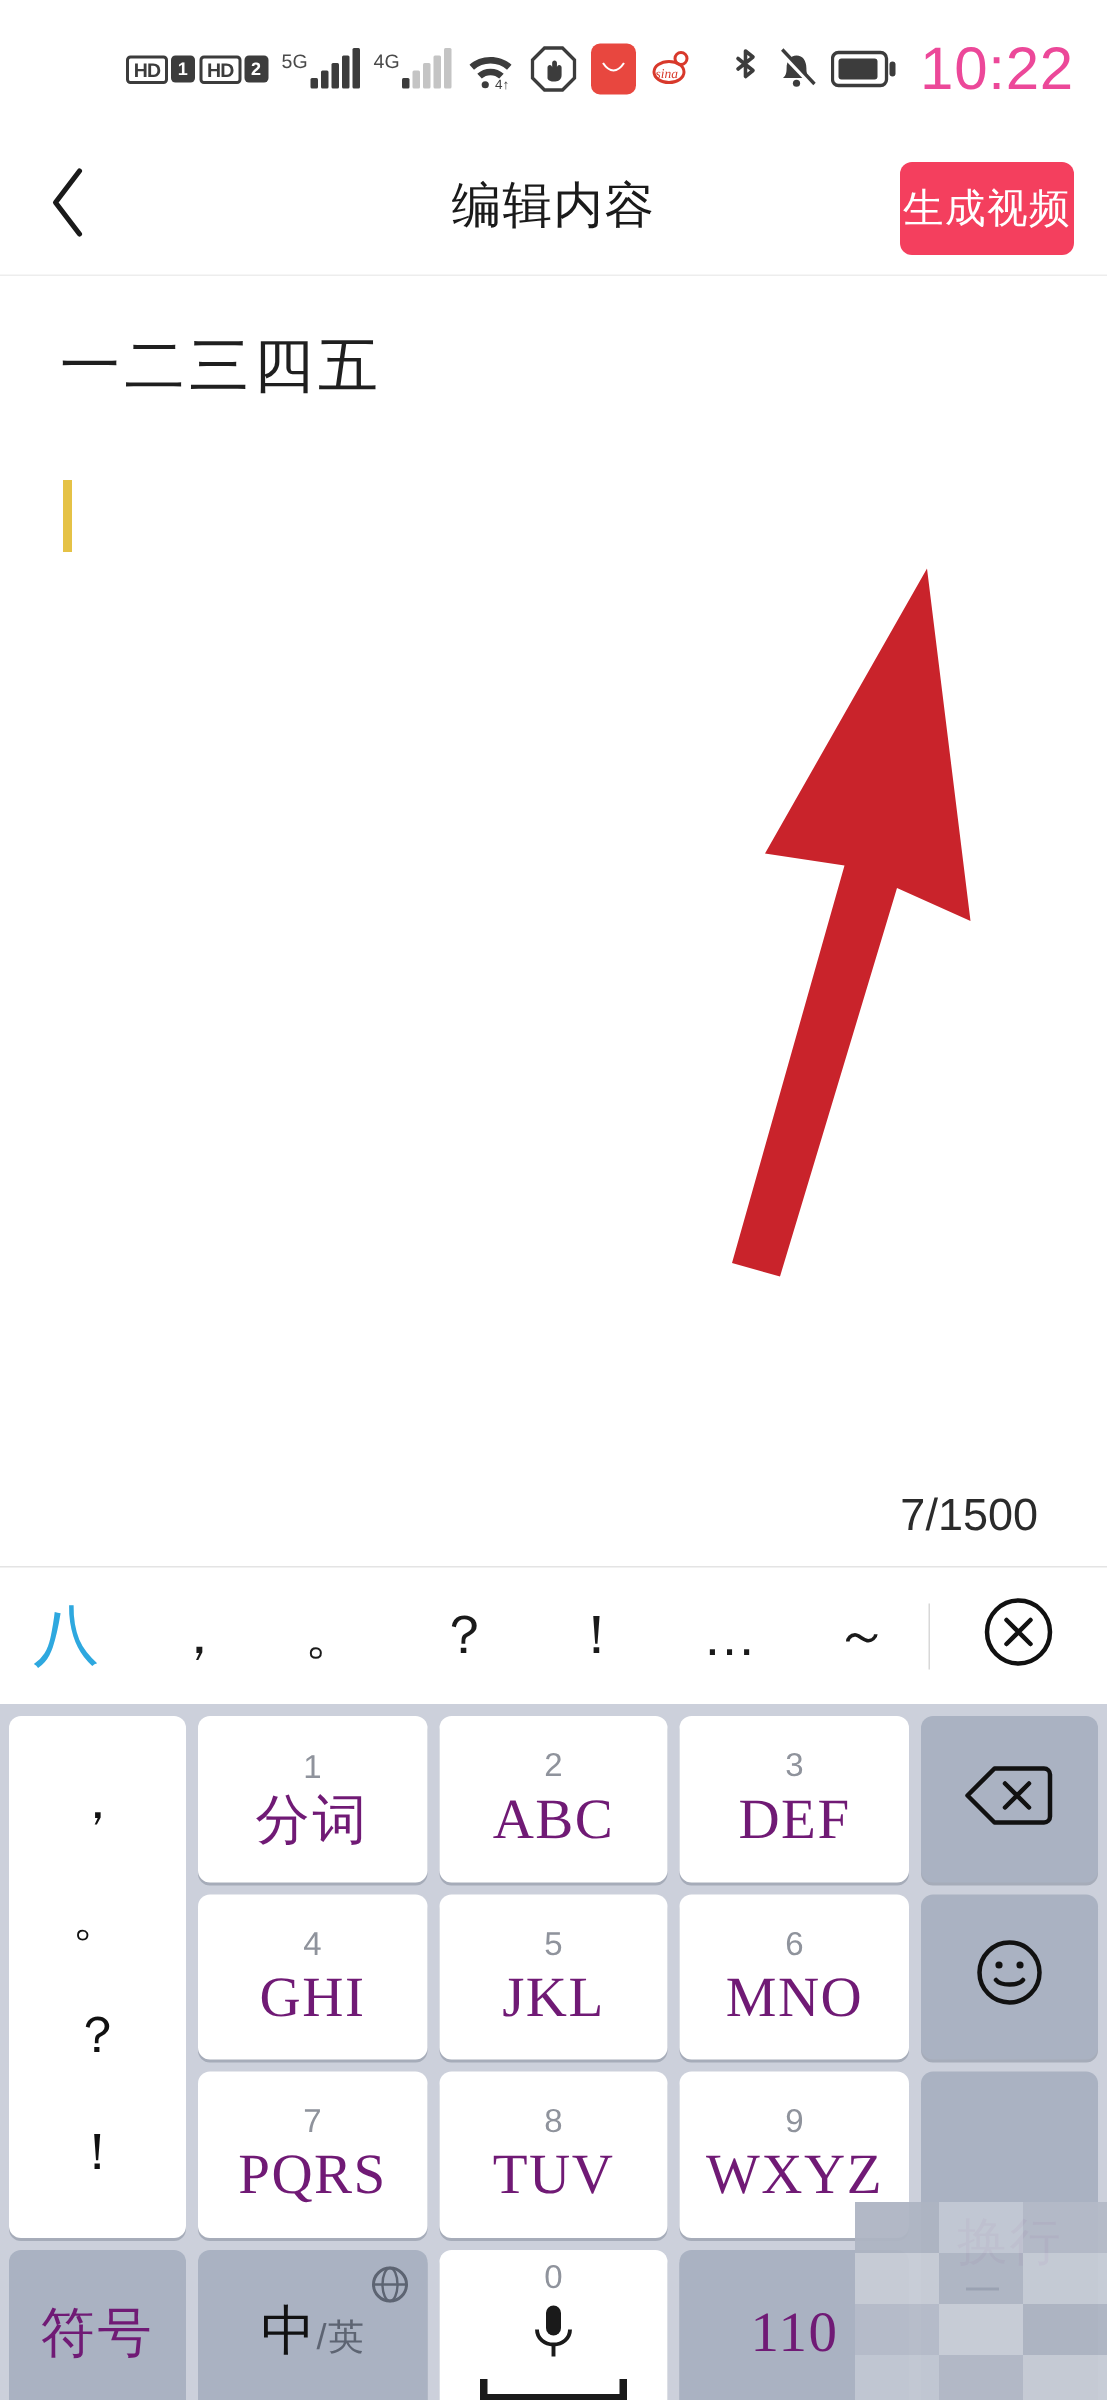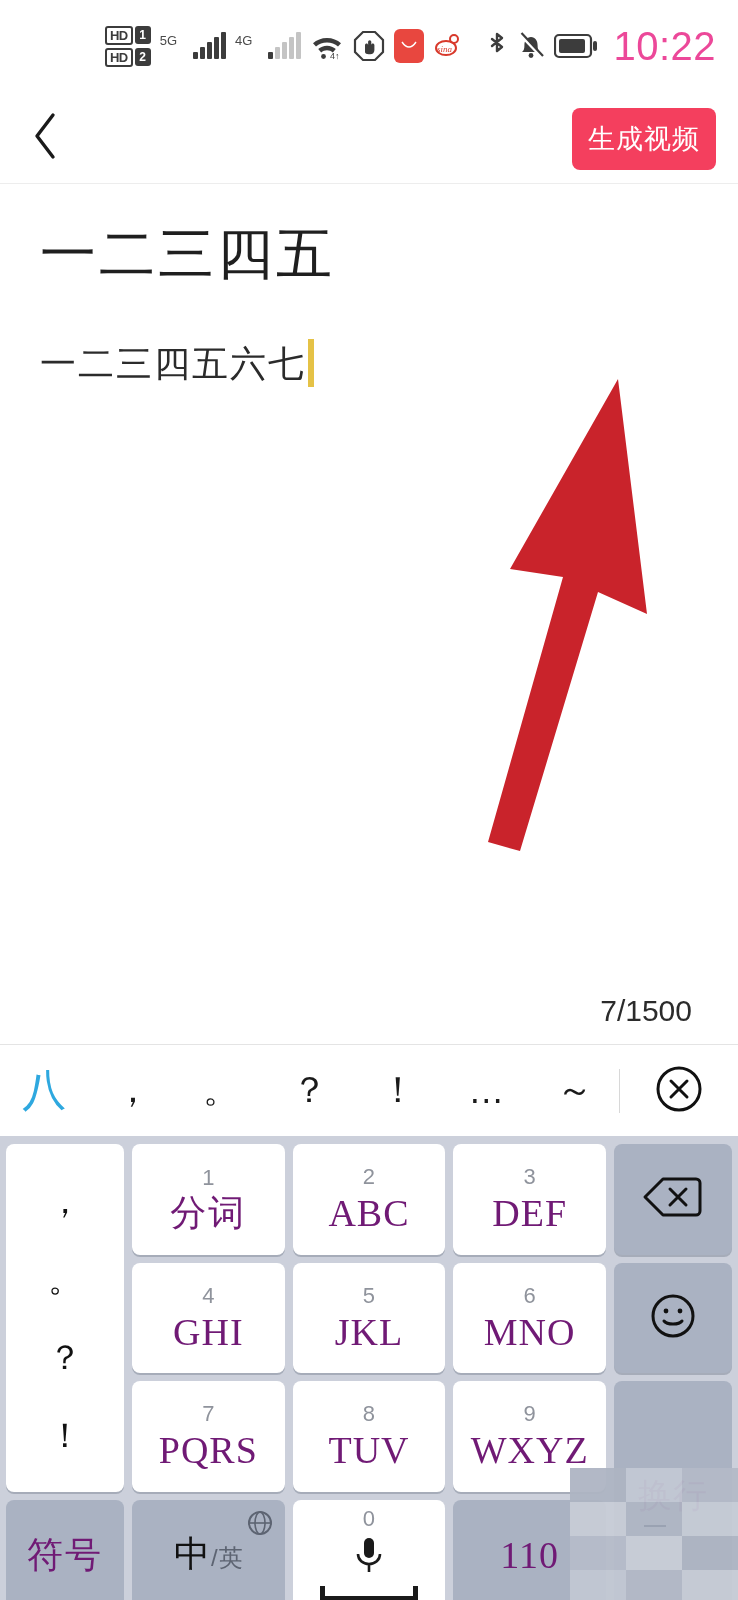--- a/index.html
+++ b/index.html
@@ -11,33 +11,33 @@
   }
   .phone { position: relative; width: 738px; height: 1600px; background:#fff; }
 
   
   .statusbar {
     height: 92px; width: 100%;
     display: flex; align-items: center; justify-content: flex-end;
     padding-right: 22px; gap: 9px;
     background: #ffffff;
   }
-  .hd-stack { display:flex; flex-direction:column; gap:3px; }
+  .hd-stack { display:flex; flex-direction:row; gap:3px; }
   .hd-row { display:flex; align-items:center; gap:2px; }
   .hd-badge {
     font-size: 13px; font-weight: bold; color:#3c3c3c;
     border: 2px solid #3c3c3c; border-radius: 3px;
     padding: 0px 3px; line-height: 15px; letter-spacing:-0.5px;
   }
   .sim-num {
     font-size: 12px; font-weight: bold; color:#fff; background:#3c3c3c;
     border-radius: 3px; width: 16px; height: 18px;
     display:flex; align-items:center; justify-content:center;
   }
-  .sig-group { display:flex; align-items:flex-end; gap:16px; }
+  .sig-group { display:flex; align-items:flex-end; gap:2px; }
   .sig-label { font-size:13px; color:#4a4a4a; align-self:flex-start; margin-bottom:2px;}
   .bars { display:flex; align-items:flex-end; gap:2px; height:26px; }
   .bars i { width:5px; background:#3c3c3c; border-radius:1px; display:block; }
   .bars i.off { background:#c4c4c4; }
   .b1{height:7px;} .b2{height:12px;} .b3{height:17px;} .b4{height:22px;} .b5{height:27px;}
   .icon-svg { display:block; }
   .sinalogo {
     font-size: 13px; color:#d8392b; font-style: italic; font-weight:normal;
   }
   .huawei-chip {
@@ -60,29 +60,29 @@
   }
   .page-title {
     position:absolute; left:0; right:0; text-align:center;
     font-size: 33px; color:#1a1a1a; letter-spacing:1px;
     pointer-events:none;
   }
   .gen-btn {
     position:absolute; right: 22px; top: 16px;
     background: #f43f5e; color:#fff;
     font-size: 27px; letter-spacing:1px;
-    padding: 13px 16px; border-radius: 8px;
+    padding: 13px 2px; border-radius: 8px;
     border:none; cursor:pointer;
     font-family: inherit;
   }
 
   
   .editor { position:relative; height: 860px; padding: 36px 40px 0 40px; }
   .doc-title {
-    font-size: 56px; color:#1f1f1f; letter-spacing: 3px; line-height:1.2;
+    font-size: 40px; color:#1f1f1f; letter-spacing: 3px; line-height:1.2;
   }
   .doc-body-line {
     margin-top: 52px; display:flex; align-items:center;
   }
   .doc-body {
     font-size: 36px; color:#2b2b2b; letter-spacing: 2px; line-height:1.25;
   }
   .caret {
     display:inline-block; width:6px; height:48px;
     background:#e5c246; margin-left:2px;
@@ -279,27 +279,27 @@
   </div>
 
   <div class="header">
     <div class="back-btn">
       <span>
         <svg width="30" height="50" viewBox="0 0 30 50">
           <path d="M22 4L6 25l16 21" fill="none" stroke="#1a1a1a" stroke-width="3.4" stroke-linecap="round" stroke-linejoin="round"></path>
         </svg>
       </span>
     </div>
+    <div class="page-title">编辑内容</div>
     <button class="gen-btn">生成视频</button>
   </div>
 
   <div class="editor">
     <div class="doc-title">一二三四五</div>
     <div class="doc-body-line">
-      <span class="doc-body">一二三四五六七</span>
       <span class="caret"></span>
     </div>
 
     <svg class="arrow-anno" viewBox="0 0 260 490">
       <path d="M88 478 L163 213 L110 205 L218 15 L247 250 L198 228 L120 487 Z" fill="#c9232b"></path>
     </svg>
 
     <div class="counter">7/1500</div>
   </div>
 

